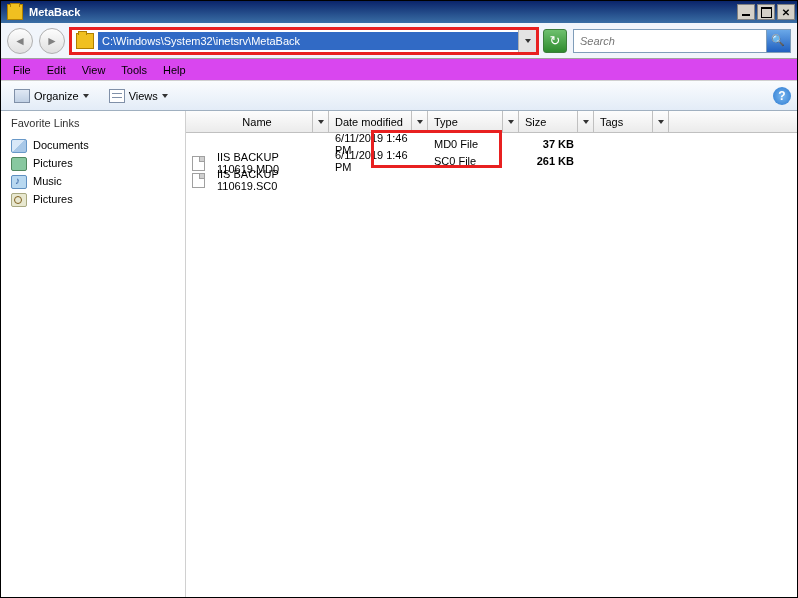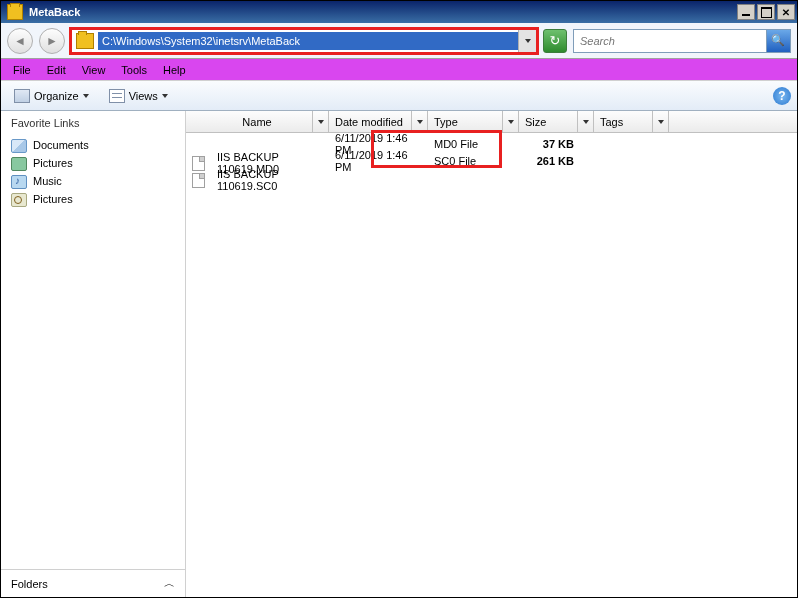--- a/index.html
+++ b/index.html
@@ -148,24 +148,20 @@
         </div>
       <div class="fav-item">
           <div class="fic fic-mus"></div>
           <span>Music</span>
         </div>
       <div class="fav-item">
           <div class="fic fic-sea"></div>
           <span>Pictures</span>
         </div>
     </div>
-    <div class="folders-bar">
-      <span>Folders</span>
-      <span>︿</span>
-    </div>
   </div>
 
   <div class="content content-wrap">
     <div class="cols">
       <div class="col col-name">
           <span>Name</span>
           <div class="col-drop">
             <span class="caret"></span>
           </div>
         </div>

